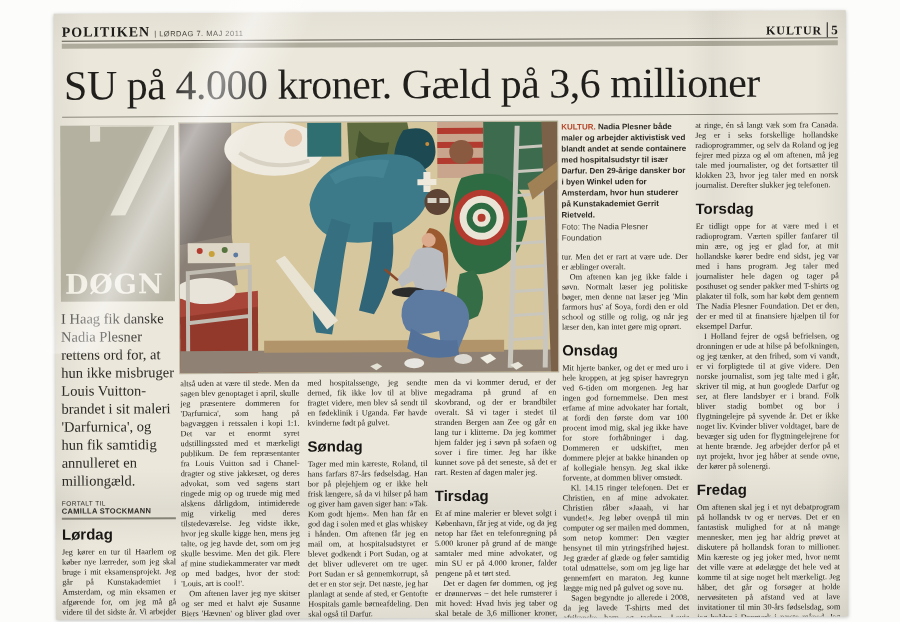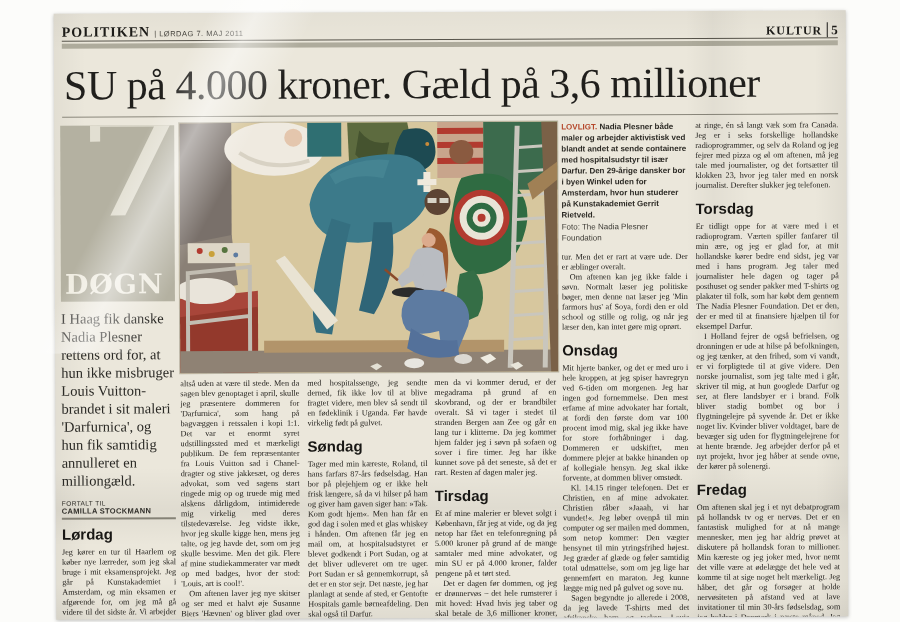--- a/index.html
+++ b/index.html
@@ -204,34 +204,34 @@
 
   <div class="col colA">
       <div class="day-heading">Lørdag</div>
       <div class="para">Jeg kører en tur til Haarlem og køber nye lærreder, som jeg skal bruge i mit eksamensprojekt. Jeg går på Kunstakademiet i Amsterdam, og min eksamen er afgørende for, om jeg må gå videre til det sidste år. Vi arbejder meget intenst op til eksaminerne, men jeg har også været nødt til at arbejde meget intenst med retssagen.</div>
     </div>
   <div class="col colB">
       <div class="para">altså uden at være til stede. Men da sagen blev genoptaget i april, skulle jeg præsentere dommeren for 'Darfurnica', som hang på bagvæggen i retssalen i kopi 1:1. Det var et enormt syret udstillingssted med et mærkeligt publikum. De fem repræsentanter fra Louis Vuitton sad i Chanel-dragter og stive jakkesæt, og deres advokat, som ved sagens start ringede mig op og truede mig med alskens dårligdom, intimiderede mig virkelig med deres tilstedeværelse. Jeg vidste ikke, hvor jeg skulle kigge hen, mens jeg talte, og jeg havde det, som om jeg skulle besvime. Men det gik. Flere af mine studiekammerater var mødt op med badges, hvor der stod: 'Louis, art is cool!'.</div>
       <div class="para indent">Om aftenen laver jeg nye skitser og ser med et halvt øje Susanne Biers 'Hævnen' og bliver glad over scenerne fra et felthospital i Darfur, for researchen er i orden. Jeg har selv sendt hospitalsudstyr til Sudan og ved, at de mangler hospitalssenge, operationsudstyr, krykker og iltmasker, og jeg har lige nu en container stående i Port Sudan, hvorfra den skal fragtes videre til Darfur. Den sidste container</div>
     </div>
   <div class="col colC">
-      <div class="para">med hospitalssenge, jeg sendte derned, fik ikke lov til at blive fragtet videre, men blev så sendt til en fødeklinik i Uganda. Før havde virkelig født på gulvet.</div>
+      <div class="para">med hospitalssenge, jeg sendte derned, fik ikke lov til at blive fragtet videre, men blev så sendt til en fødeklinik i Uganda. Før havde kvinderne født på gulvet.</div>
       <div class="day-heading">Søndag</div>
       <div class="para">Tager med min kæreste, Roland, til hans farfars 87-års fødselsdag. Han bor på plejehjem og er ikke helt frisk længere, så da vi hilser på ham og giver ham gaven siger han: »Tak. Kom godt hjem«. Men han får en god dag i solen med et glas whiskey i hånden. Om aftenen får jeg en mail om, at hospitalsudstyret er blevet godkendt i Port Sudan, og at det bliver udleveret om tre uger. Port Sudan er så gennemkorrupt, så det er en stor sejr. Det næste, jeg har planlagt at sende af sted, er Gentofte Hospitals gamle børneafdeling. Den skal også til Darfur.</div>
     </div>
   <div class="col colD">
       <div class="para">men da vi kommer derud, er der megadrama på grund af en skovbrand, og der er brandbiler overalt. Så vi tager i stedet til stranden Bergen aan Zee og går en lang tur i klitterne. Da jeg kommer hjem falder jeg i søvn på sofaen og sover i fire timer. Jeg har ikke kunnet sove på det seneste, så det er rart. Resten af dagen maler jeg.</div>
       <div class="day-heading">Tirsdag</div>
       <div class="para">Et af mine malerier er blevet solgt i København, får jeg at vide, og da jeg netop har fået en telefonregning på 5.000 kroner på grund af de mange samtaler med mine advokater, og min SU er på 4.000 kroner, falder pengene på et tørt sted.</div>
       <div class="para indent">Det er dagen før dommen, og jeg er drønnervøs – det hele rumsterer i mit hoved: Hvad hvis jeg taber og skal betale de 3,6 millioner kroner, som bøderne fra den første dom er løbet op i? Det vil jeg aldrig kunne. Hvad betyder det for min fremtid?</div>
     </div>
 
   <div class="col colE">
     <div class="caption">
-      <span class="lead">LOVLIGT.</span><span> Nadia Plesner både maler og arbejder aktivistisk ved blandt andet at sende containere med hospitalsudstyr til især Darfur. Den 29-årige dansker bor i byen Winkel uden for Amsterdam, hvor hun studerer på Kunstakademiet Gerrit Rietveld.</span>
+      <span class="lead">KULTUR.</span><span> Nadia Plesner både maler og arbejder aktivistisk ved blandt andet at sende containere med hospitalsudstyr til især Darfur. Den 29-årige dansker bor i byen Winkel uden for Amsterdam, hvor hun studerer på Kunstakademiet Gerrit Rietveld.</span>
       <span class="credit">Foto: The Nadia Plesner Foundation</span>
     </div>
     <div>
         <div class="para">tur. Men det er rart at være ude. Der er æblinger overalt.</div>
         <div class="para indent">Om aftenen kan jeg ikke falde i søvn. Normalt læser jeg politiske bøger, men denne nat læser jeg 'Min farmors hus' af Soya, fordi den er old school og stille og rolig, og når jeg læser den, kan intet gøre mig oprørt.</div>
         <div class="day-heading">Onsdag</div>
         <div class="para">Mit hjerte banker, og det er med uro i hele kroppen, at jeg spiser havregryn ved 6-tiden om morgenen. Jeg har ingen god fornemmelse. Den mest erfarne af mine advokater har fortalt, at fordi den første dom var 100 procent imod mig, skal jeg ikke have for store forhåbninger i dag. Dommeren er udskiftet, men dommere plejer at bakke hinanden op af kollegiale hensyn. Jeg skal ikke forvente, at dommen bliver omstødt.</div>
         <div class="para indent">Kl. 14.15 ringer telefonen. Det er Christien, en af mine advokater. Christien råber »Jaaah, vi har vundet!«. Jeg løber ovenpå til min computer og ser mailen med dommen, som netop kommer: Den vægter hensynet til min ytringsfrihed højest. Jeg græder af glæde og føler samtidig total udmattelse, som om jeg lige har gennemført en maraton. Jeg kunne lægge mig ned på gulvet og sove nu.</div>
         <div class="para indent">Sagen begyndte jo allerede i 2008, da jeg lavede T-shirts med det afrikanske barn og tasken. Louis Vuitton har undervejs tegnet et billede af mig i retten som en kold og manipulerende forretningskvinde med en syg masterplan om, at jeg vil være berømt. Men dommeren har lyttet og forstået denne gang. Jeg føler stor taknemmelighed.</div>
       </div>

